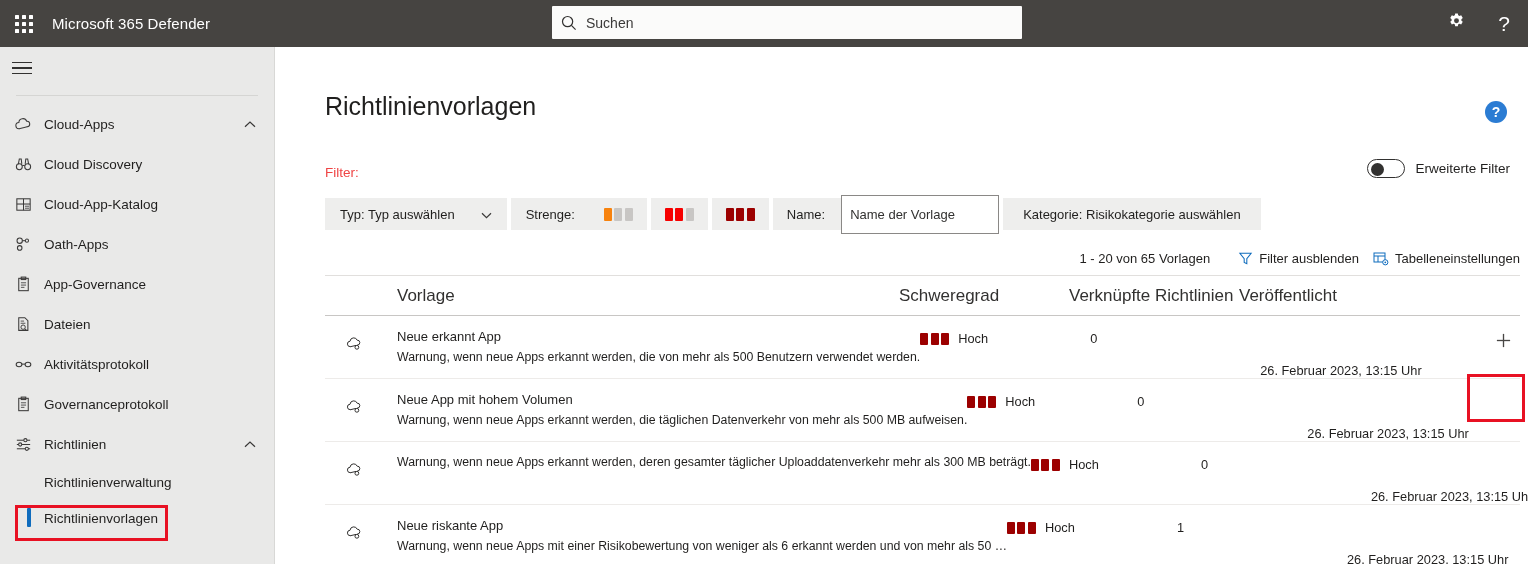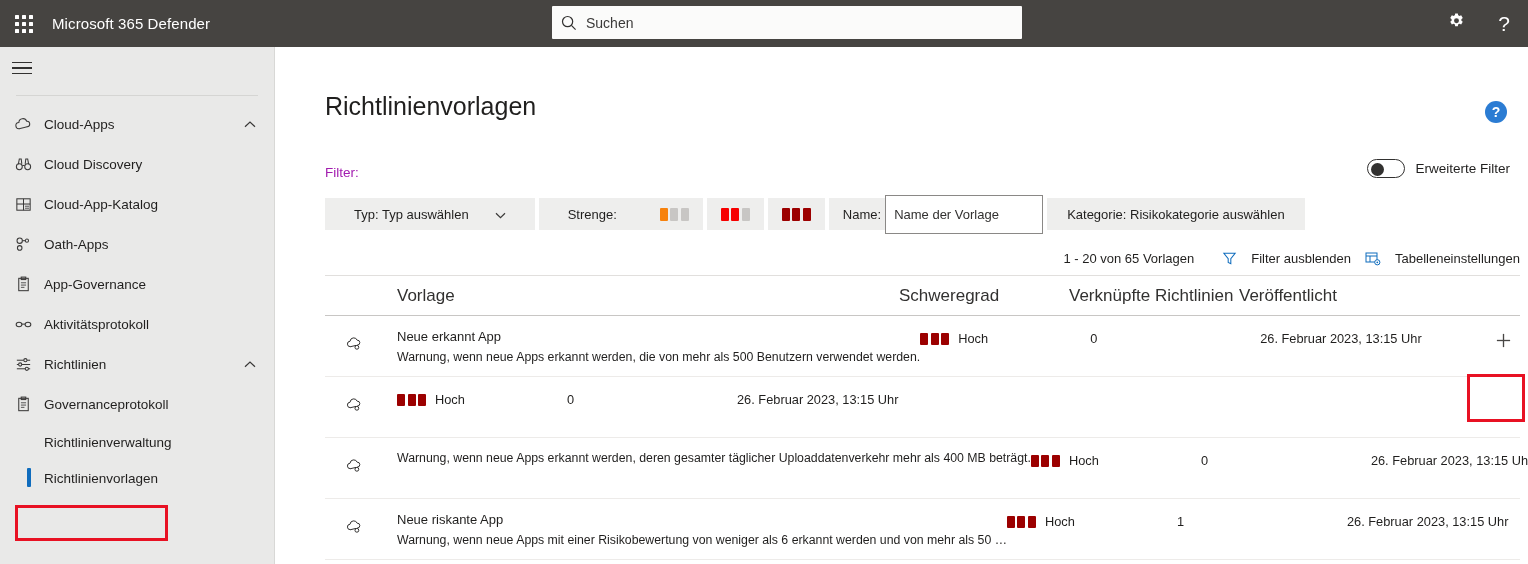--- a/index.html
+++ b/index.html
@@ -89,66 +89,66 @@
   }
   .page-title {
     position: absolute; left: 50px; top: 45px; font-size: 25px; color: #201f1e; font-weight: 400;
   }
   .title-help {
     position: absolute; right: 21px; top: 54px; width: 22px; height: 22px; border-radius: 50%;
     background: #2b7cd3; color: #fff; font-size: 14px; display: flex; align-items: center;
     justify-content: center; cursor: pointer; font-weight: 700;
   }
 
-  .filter-label { position: absolute; left: 50px; top: 118px; font-size: 13.5px; color: #a21caf; }
+  .filter-label { position: absolute; left: 50px; top: 118px; font-size: 13.5px; color: #ef4444; }
 
   .toggle-wrap {
     position: absolute; right: 18px; top: 112px; display: flex; align-items: center; cursor: pointer;
   }
   .toggle {
     width: 38px; height: 19px; border-radius: 10px; border: 1px solid #323130; background: #ffffff;
     position: relative;
   }
   .toggle .knob {
     position: absolute; left: 3px; top: 3px; width: 13px; height: 13px; border-radius: 50%;
     background: #323130;
   }
   .toggle-text { margin-left: 10px; font-size: 13.5px; color: #201f1e; white-space: nowrap; }
 
   .filterbar { position: absolute; left: 50px; top: 151px; display: flex; align-items: center; }
   .fchip {
-    background: #eeeeed; height: 32px; display: flex; align-items: center; padding: 0 29px;
+    background: #eeeeed; height: 32px; display: flex; align-items: center; padding: 0 15px;
     font-size: 13px; color: #201f1e; cursor: pointer; white-space: nowrap;
   }
   .fgap { width: 4px; }
   .fchip .dd-chev { margin-left: 26px; color: #3b3a39; }
   .sev-btn {
     background: #eeeeed; height: 32px; display: flex; align-items: center; padding: 0 14px;
     cursor: pointer;
   }
   .sev-bars { display: flex; gap: 2.5px; }
   .sev-bars i { width: 8px; height: 13px; display: block; border-radius: 1px; background: #c8c6c4; }
   .name-chip {
     background: #eeeeed; height: 32px; display: flex; align-items: center; padding: 0 0 0 14px;
     font-size: 13px; color: #201f1e; white-space: nowrap;
   }
   .name-input {
-    margin-left: 4px; width: 158px; height: 39px; border: 1px solid #8a8886; background: #fff;
+    margin-left: 16px; width: 158px; height: 39px; border: 1px solid #8a8886; background: #fff;
     font-size: 13px; font-family: "Liberation Sans", sans-serif; color: #201f1e; padding: 0 8px;
     outline: none;
   }
   .name-input::placeholder { color: #323130; opacity: 1; }
 
   
   .tbl-toolbar {
     position: absolute; right: 8px; top: 204px; display: flex; align-items: center; gap: 0;
     font-size: 13px; color: #201f1e;
   }
   .count-text { margin-right: 28px; white-space: nowrap; }
-  .tb-act { display: flex; align-items: center; cursor: pointer; white-space: nowrap; margin-right: 14px; gap: 8px; }
+  .tb-act { display: flex; align-items: center; cursor: pointer; white-space: nowrap; margin-right: 14px; }
   .tb-act:last-child { margin-right: 0; }
   .tb-act .ico { margin-right: 6px; display: flex; align-items: center; }
 
   .tbl-topline { position: absolute; left: 50px; right: 8px; top: 228px; height: 1px; background: #e1dfdd; }
 
   
   .table { position: absolute; left: 50px; right: 8px; top: 229px; }
   .thead {
     display: flex; align-items: center; height: 40px; font-size: 17px; color: #323130;
     border-bottom: 1px solid #c8c6c4;
@@ -164,21 +164,21 @@
     display: flex; align-items: flex-start; min-height: 61px; padding-top: 13px;
     border-bottom: 1px solid #edebe9; font-size: 12.8px; color: #201f1e; position: relative;
   }
   .trow .c-icon { display: flex; justify-content: flex-start; padding-left: 20px; padding-top: 5px; color: #323130; }
   .row-title { font-size: 13px; color: #201f1e; margin-bottom: 6px; }
   .row-desc { font-size: 12.3px; color: #201f1e; white-space: nowrap; overflow: hidden; text-overflow: ellipsis; }
   .sev-cell { display: flex; align-items: center; padding-top: 2px; }
   .sev-cell .bars { display: flex; gap: 2.5px; margin-right: 9px; }
   .sev-cell .bars i { width: 8px; height: 12px; display: block; border-radius: 1px; }
   .num-cell { padding-top: 2px; }
-  .date-cell { padding-top: 2px; white-space: nowrap; }
+  .date-cell { padding-top: 2px; white-space: nowrap; margin-top: 32px; }
   .plus-btn {
     width: 26px; height: 26px; display: flex; align-items: center; justify-content: center;
     cursor: pointer; color: #484644; margin-top: -2px;
   }
   .redbox-row {
     position: absolute; right: 3px; top: 327px; width: 58px; height: 48px;
     border: 3px solid #e81123; pointer-events: none; z-index: 5;
   }
 </style>
 </head>
@@ -294,62 +294,74 @@
             <rect x="5" y="3.5" width="10" height="13" fill="none" stroke="#3b3a39" stroke-width="1.1"></rect>
             <rect x="7.6" y="2.2" width="4.8" height="2.6" fill="none" stroke="#3b3a39" stroke-width="1.1"></rect>
             <line x1="7.3" y1="8.2" x2="12.7" y2="8.2" stroke="#3b3a39" stroke-width=".9"></line>
             <line x1="7.3" y1="10.6" x2="12.7" y2="10.6" stroke="#3b3a39" stroke-width=".9"></line>
             <line x1="7.3" y1="13" x2="11" y2="13" stroke="#3b3a39" stroke-width=".9"></line>
           </svg>
       </span>
       <span class="nav-label">App-Governance</span>
     </div>
 
+    <div class="nav-item">
+      <span class="nav-ico">
+        <svg width="19" height="19" viewBox="0 0 20 20">
+            <path d="M5 2.8h6.4l3.2 3.2v10.2H5z" fill="none" stroke="#3b3a39" stroke-width="1.1"></path>
+            <line x1="7" y1="6.4" x2="10.6" y2="6.4" stroke="#3b3a39" stroke-width=".9"></line>
+            <line x1="7" y1="8.7" x2="12" y2="8.7" stroke="#3b3a39" stroke-width=".9"></line>
+            <circle cx="9.6" cy="12.8" r="2.3" fill="#e9e9e8" stroke="#3b3a39" stroke-width="1"></circle>
+            <line x1="11.3" y1="14.6" x2="13.2" y2="16.4" stroke="#3b3a39" stroke-width="1.1"></line>
+          </svg>
+      </span>
+      <span class="nav-label">Dateien</span>
+    </div>
 
     <div class="nav-item">
       <span class="nav-ico">
         <svg width="19" height="19" viewBox="0 0 20 20">
             <ellipse cx="5.3" cy="10" rx="3" ry="2.3" fill="none" stroke="#3b3a39" stroke-width="1.1"></ellipse>
             <ellipse cx="14.7" cy="10" rx="3" ry="2.3" fill="none" stroke="#3b3a39" stroke-width="1.1"></ellipse>
             <line x1="8.3" y1="9.6" x2="11.7" y2="9.6" stroke="#3b3a39" stroke-width="1.1"></line>
           </svg>
       </span>
       <span class="nav-label">Aktivitätsprotokoll</span>
+    </div>
+
+    <div class="nav-item">
+      <span class="nav-ico">
+        <svg width="19" height="19" viewBox="0 0 20 20">
+            <rect x="5" y="3.5" width="10" height="13" fill="none" stroke="#3b3a39" stroke-width="1.1"></rect>
+            <rect x="7.6" y="2.2" width="4.8" height="2.6" fill="none" stroke="#3b3a39" stroke-width="1.1"></rect>
+            <line x1="7.3" y1="8.2" x2="12.7" y2="8.2" stroke="#3b3a39" stroke-width=".9"></line>
+            <line x1="7.3" y1="10.6" x2="12.7" y2="10.6" stroke="#3b3a39" stroke-width=".9"></line>
+            <line x1="7.3" y1="13" x2="11" y2="13" stroke="#3b3a39" stroke-width=".9"></line>
+          </svg>
+      </span>
+      <span class="nav-label">Governanceprotokoll</span>
     </div>
 
     <div class="nav-item">
       <span class="nav-ico">
         <svg width="19" height="19" viewBox="0 0 20 20">
             <line x1="3" y1="5.5" x2="17" y2="5.5" stroke="#3b3a39" stroke-width="1.1"></line>
             <line x1="3" y1="10" x2="17" y2="10" stroke="#3b3a39" stroke-width="1.1"></line>
             <line x1="3" y1="14.5" x2="17" y2="14.5" stroke="#3b3a39" stroke-width="1.1"></line>
             <circle cx="12" cy="5.5" r="1.7" fill="#e9e9e8" stroke="#3b3a39" stroke-width="1.1"></circle>
             <circle cx="6.5" cy="10" r="1.7" fill="#e9e9e8" stroke="#3b3a39" stroke-width="1.1"></circle>
             <circle cx="13.5" cy="14.5" r="1.7" fill="#e9e9e8" stroke="#3b3a39" stroke-width="1.1"></circle>
           </svg>
       </span>
       <span class="nav-label">Richtlinien</span>
       <span class="chev">
         <svg width="12" height="8" viewBox="0 0 12 8">
             <polyline points="1,6.2 6,1.5 11,6.2" fill="none" stroke="#3b3a39" stroke-width="1.2"></polyline>
           </svg>
       </span>
-    </div>
-
-    <div class="nav-item">
-      <span class="nav-ico">
-        <svg width="19" height="19" viewBox="0 0 20 20">
-            <rect x="5" y="3.5" width="10" height="13" fill="none" stroke="#3b3a39" stroke-width="1.1"></rect>
-            <rect x="7.6" y="2.2" width="4.8" height="2.6" fill="none" stroke="#3b3a39" stroke-width="1.1"></rect>
-            <line x1="7.3" y1="8.2" x2="12.7" y2="8.2" stroke="#3b3a39" stroke-width=".9"></line>
-            <line x1="7.3" y1="10.6" x2="12.7" y2="10.6" stroke="#3b3a39" stroke-width=".9"></line>
-            <line x1="7.3" y1="13" x2="11" y2="13" stroke="#3b3a39" stroke-width=".9"></line>
-          </svg>
-      </span>
-      <span class="nav-label">Governanceprotokoll</span>
     </div>
 
     <div class="sub-item">
       <span>Richtlinienverwaltung</span>
     </div>
     <div class="sub-item selected">
       <span>Richtlinienvorlagen</span>
     </div>
 
   </div>
@@ -489,20 +501,24 @@
             </div>
           </div>
           <div class="trow">
             <div class="c-icon">
               <svg width="19" height="19" viewBox="0 0 20 20">
                 <path d="M5.6 13.4a2.9 2.9 0 01-.3-5.8 3.9 3.9 0 017.5-1.1 2.6 2.6 0 01.4 5.2" fill="none" stroke="#323130" stroke-width="1.05" stroke-linecap="round"></path>
                 <line x1="5.6" y1="13.4" x2="11.6" y2="12" stroke="#323130" stroke-width="1.05"></line>
                 <circle cx="12.5" cy="14" r="2" fill="none" stroke="#323130" stroke-width="1.05"></circle>
               </svg>
             </div>
+            <div class="c-name">
+              <div class="row-title">Neue App mit hohem Volumen</div>
+              <div class="row-desc">Warnung, wenn neue Apps erkannt werden, die täglichen Datenverkehr von mehr als 500 MB aufweisen.</div>
+            </div>
             <div class="c-sev">
               <div class="sev-cell">
                 <span class="bars">
                   <i style="background:#9c0000"></i>
                   <i style="background:#9c0000"></i>
                   <i style="background:#9c0000"></i>
                 </span>
                 <span>Hoch</span>
               </div>
             </div>
@@ -516,21 +532,21 @@
           </div>
           <div class="trow">
             <div class="c-icon">
               <svg width="19" height="19" viewBox="0 0 20 20">
                 <path d="M5.6 13.4a2.9 2.9 0 01-.3-5.8 3.9 3.9 0 017.5-1.1 2.6 2.6 0 01.4 5.2" fill="none" stroke="#323130" stroke-width="1.05" stroke-linecap="round"></path>
                 <line x1="5.6" y1="13.4" x2="11.6" y2="12" stroke="#323130" stroke-width="1.05"></line>
                 <circle cx="12.5" cy="14" r="2" fill="none" stroke="#323130" stroke-width="1.05"></circle>
               </svg>
             </div>
             <div class="c-name">
-              <div class="row-desc">Warnung, wenn neue Apps erkannt werden, deren gesamter täglicher Uploaddatenverkehr mehr als 400 MB beträgt.</div>
+              <div class="row-desc">Warnung, wenn neue Apps erkannt werden, deren gesamter täglicher Uploaddatenverkehr mehr als 300 MB beträgt.</div>
             </div>
             <div class="c-sev">
               <div class="sev-cell">
                 <span class="bars">
                   <i style="background:#9c0000"></i>
                   <i style="background:#9c0000"></i>
                   <i style="background:#9c0000"></i>
                 </span>
                 <span>Hoch</span>
               </div>

